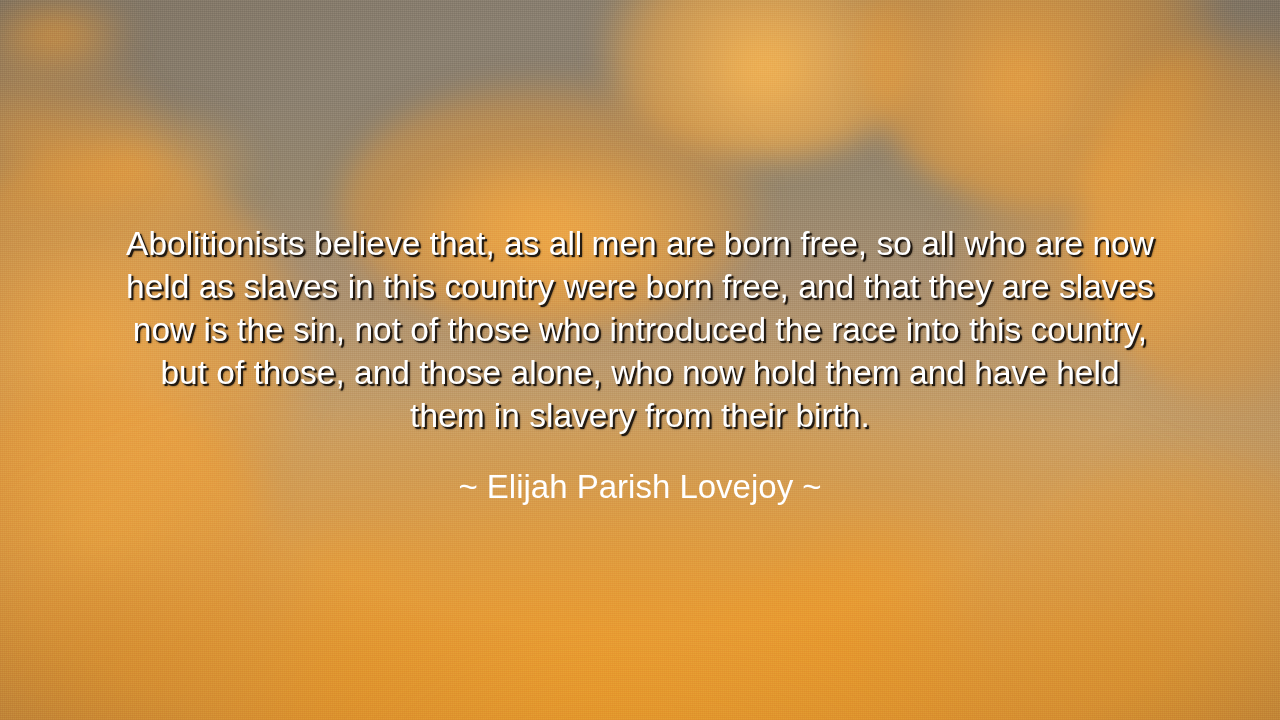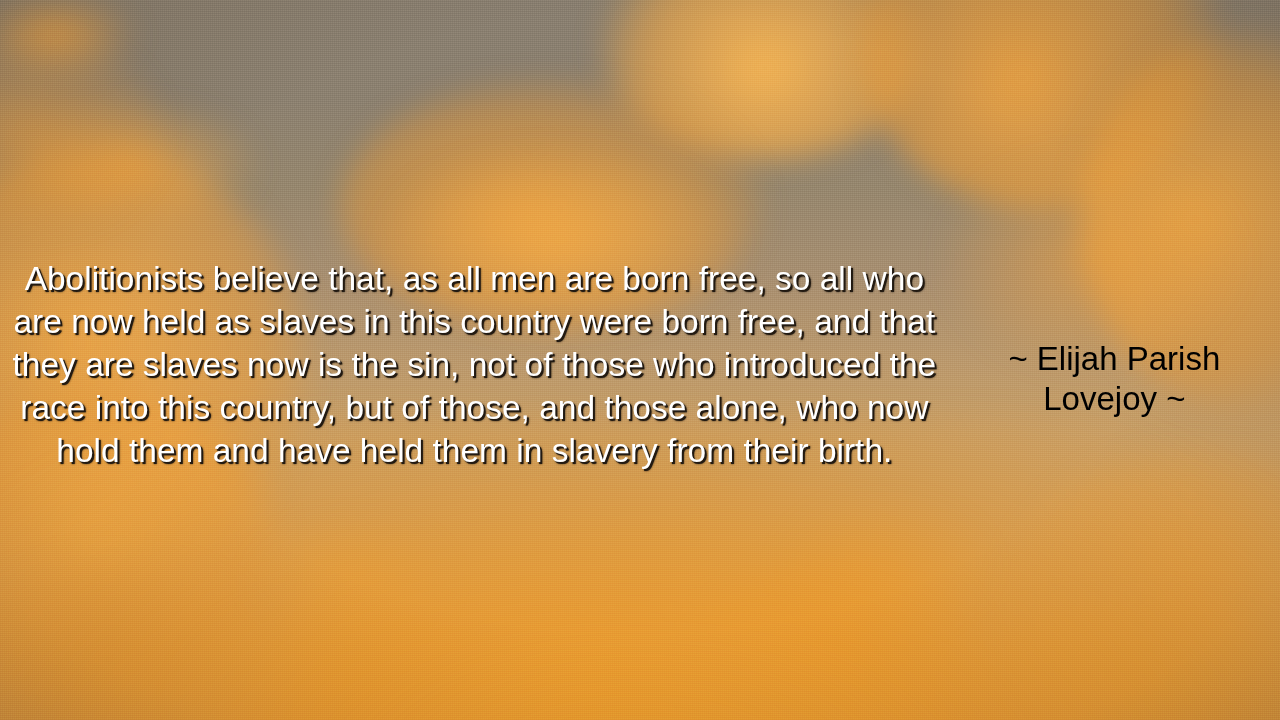--- a/index.html
+++ b/index.html
@@ -80,41 +80,42 @@
                 rgba(60,35,10,0.10) 85%,
                 rgba(50,30,8,0.18) 100%);
     pointer-events: none;
   }
 
   
   .text-layer {
     position: absolute;
     inset: 0;
     display: flex;
+    flex-direction: column;
     align-items: center;
     justify-content: center;
     padding-top: 8px;
   }
   .quote {
     width: 1040px;
     text-align: center;
     color: #ffffff;
     font-size: 33.5px;
     line-height: 43px;
     font-weight: 400;
     letter-spacing: 0.0px;
     text-shadow:
        2px 2px 0 #221a12,
        2px 2px 2px rgba(20,14,8,0.85);
     white-space: pre-line;
   }
   .attribution {
     margin-top: 30px;
     text-align: center;
-    color: #000000;
+    color: #ffffff;
     font-size: 33px;
     line-height: 40px;
     font-weight: 400;
   }
 </style>
 </head>
 <body>
 
 <div id="stage">
 

